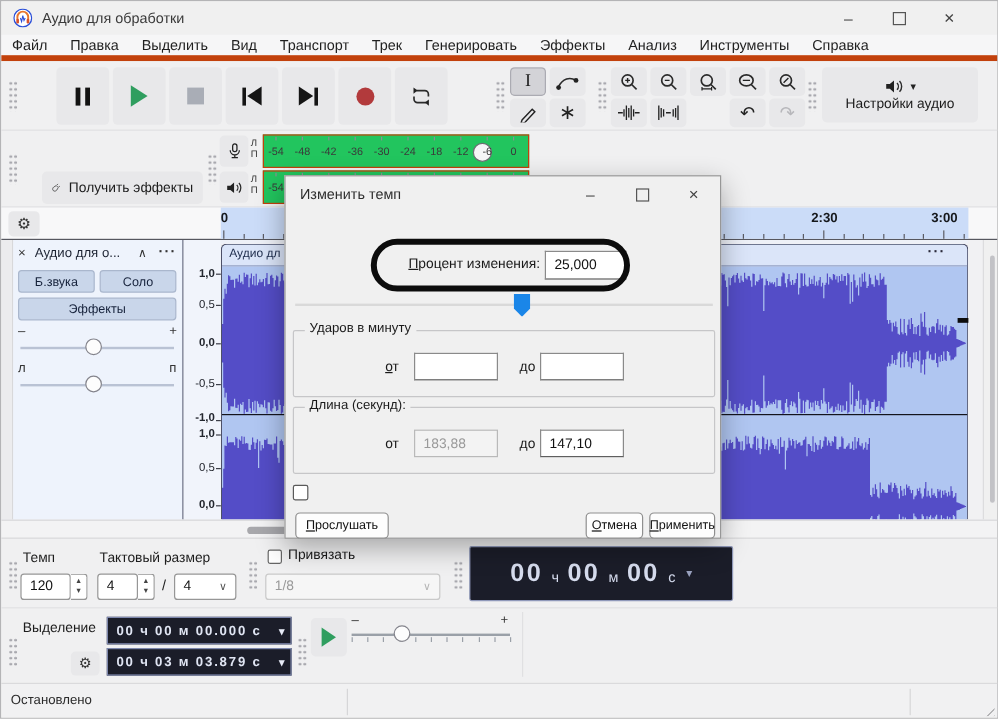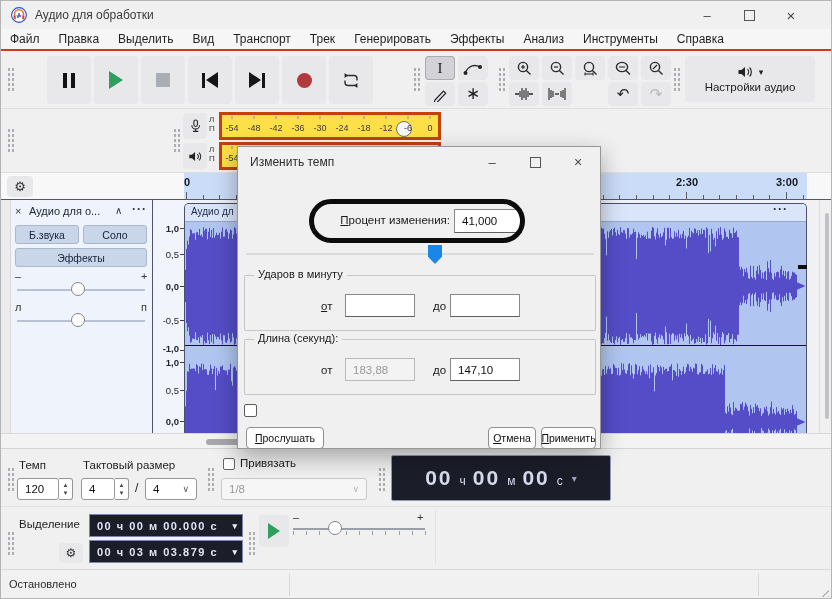--- a/index.html
+++ b/index.html
@@ -1,34 +1,34 @@
 <!DOCTYPE html>
 <html><head>
 <meta charset="utf-8">
 <style>
   html,body{margin:0;padding:0;background:#cfcfcf;font-family:"Liberation Sans",sans-serif;}
   .app{position:relative;width:832px;height:599px;background:#f0f0f1;overflow:hidden;border:1px solid #b4b4b6;box-sizing:border-box;}
   .ab{position:absolute;box-sizing:border-box;}
   .titlebar{left:0;top:0;width:832px;height:28px;background:#f0f0f0;}
   .wbtn{width:42px;height:28px;display:flex;align-items:center;justify-content:center;color:#444;font-size:13px;}
   .title-text{font-size:12px;color:#3a3a3a;white-space:nowrap;}
-  .menubar{left:0;top:28px;width:832px;height:22px;background:#f6f6f7;border-bottom:2px solid #c2410c;display:flex;align-items:center;padding-left:9px;gap:19px;}
+  .menubar{left:0;top:28px;width:832px;height:22px;background:#f6f6f7;border-bottom:5px solid #c2410c;display:flex;align-items:center;padding-left:9px;gap:19px;}
   .menu-item{font-size:12px;color:#1f1f1f;white-space:nowrap;}
   .tb1{left:0;top:50px;width:832px;height:58px;background:#f0f0f1;border-bottom:1px solid #dedee0;}
   .tb2{left:0;top:108px;width:832px;height:64px;background:#f0f0f1;border-bottom:1px solid #dedee0;}
   .grip{background-image:radial-gradient(circle,#a9a9af 1.1px,transparent 1.3px);background-size:4px 5px;}
   .tbtn{background:#e8e8ea;border-radius:4px;display:flex;align-items:center;justify-content:center;}
   .tbtn.pressed{background:#d3d3d7;box-shadow:inset 0 0 0 1px #ababb2;}
   .icon-line{stroke:#2b2b2b;stroke-width:1.4;fill:none;}
   .pause-bar{width:4px;height:15px;background:#121212;}
   .tri-r{width:0;height:0;border-top:8px solid transparent;border-bottom:8px solid transparent;border-left:12px solid #151515;}
   .tri-l{width:0;height:0;border-top:8px solid transparent;border-bottom:8px solid transparent;border-right:12px solid #151515;}
   .small-label{font-size:11.5px;color:#1d1d1d;white-space:nowrap;}
   .pillbtn{background:#e8e8ea;border-radius:4px;display:flex;align-items:center;gap:7px;padding:0 8px;font-size:11.5px;color:#1c1c1c;white-space:nowrap;}
-  .meterbox{background:#fde047;border:3px solid #c2410c;}
+  .meterbox{background:#22c55e;border:1px solid #c2410c;}
   .meter-num{position:absolute;top:8px;transform:translateX(-50%);font-size:9px;color:#3a3a3a;}
   .meter-tick{position:absolute;top:1px;width:1px;height:3px;background:#8d8d90;transform:translateX(-50%);}
   .lr{font-size:8px;color:#333;line-height:9px;}
   .ruler-row{left:0;top:172px;width:832px;height:27px;background:#f8f8f9;border-bottom:1px solid #56575f;}
   .ruler-label{position:absolute;top:3px;transform:translateX(-50%);font-size:11px;font-weight:bold;color:#16181c;white-space:nowrap;}
   .rtick{position:absolute;background:#5a5b63;width:1px;}
   .panel{left:10px;top:199px;width:142px;height:233px;background:#eef3fc;border-right:1px solid #50536a;}
   .pbtn{background:#c9d6ea;border:1px solid #aab7cd;border-radius:3px;display:flex;align-items:center;justify-content:center;font-size:10.5px;color:#15213a;}
   .sld-line{height:2px;background:#b9c2d4;}
   .sld-thumb{width:14px;height:14px;border-radius:50%;background:#fdfdfd;border:1.5px solid #85858d;}
@@ -212,20 +212,27 @@
           <path d="M10.5 4.2a4 4 0 0 1 0 5.6M12.6 2.5a6.6 6.6 0 0 1 0 9" class="icon-line" style="stroke-width:1.2"></path>
         </svg>
         <span style="font-size:9px;color:#222">▾</span>
       </div>
       <span style="font-size:11.5px;color:#1c1c1c">Настройки аудио</span>
     </div>
   </div>
 
   <div class="ab tb2">
     <div class="ab grip" style="left:6px;top:19px;width:8px;height:26px"></div>
+    <div class="ab pillbtn" style="left:34px;top:34px;width:134px;height:27px">
+      <svg width="15" height="15" viewBox="0 0 16 16">
+        <path d="M3 13c-2-2-1-5 1-6.5L8.5 4l3.5 3.5-2.5 4.5C8 14 5 15 3 13z" fill="none" stroke="#222" stroke-width="1.2"></path>
+        <path d="M9.5 3l2-2M13 6.5l2-2" stroke="#222" stroke-width="1.3"></path>
+      </svg>
+      <span>Получить эффекты</span>
+    </div>
 
     <div class="ab grip" style="left:172px;top:19px;width:8px;height:26px"></div>
     <div class="ab tbtn" style="left:182px;top:4px;width:24px;height:26px">
       <svg width="13" height="16" viewBox="0 0 16 18">
         <rect x="6" y="1.5" width="4.4" height="8" rx="2.2" fill="none" stroke="#222" stroke-width="1.3"></rect>
         <path d="M3.5 8a4.7 4.7 0 0 0 9.4 0M8.2 12.8v2.6M5 15.6h6.4" fill="none" stroke="#222" stroke-width="1.3"></path>
       </svg>
     </div>
     <div class="ab" style="left:208px;top:6px">
       <div class="lr">Л</div>
@@ -498,21 +505,21 @@
         </div>
       <div class="ab wbtn" style="left:322px;top:1px;width:36px;height:28px;font-size:14px">
           <span>×</span>
         </div>
     </div>
 
 
     <div class="ab" style="left:58px;top:67px;width:154px;text-align:right;font-size:11.5px;white-space:nowrap">
       <u>П</u><span>роцент изменения:</span>
     </div>
-    <div class="ab dfield" style="left:216px;top:62px;width:68px;height:24px">41,000</div>
+    <div class="ab dfield" style="left:216px;top:62px;width:68px;height:24px">25,000</div>
 
     <div class="ab" style="left:8px;top:106px;width:348px;height:2px;background:#d9d9d9"></div>
     <div class="ab" style="left:190px;top:98px;width:14px;height:19px;background:#1a86e8;clip-path:polygon(0 0,100% 0,100% 62%,50% 100%,0 62%)"></div>
 
     <div class="ab group" style="left:6px;top:128px;width:352px;height:56px">
       <span class="legend">Ударов в минуту</span>
       <span class="ab" style="left:76px;top:24px;font-size:11.5px"><u>о</u><span>т</span></span>
       <div class="ab dfield" style="left:100px;top:18px;width:70px;height:23px"></div>
       <span class="ab" style="left:188px;top:24px;font-size:11.5px">до</span>
       <div class="ab dfield" style="left:205px;top:18px;width:70px;height:23px"></div>

